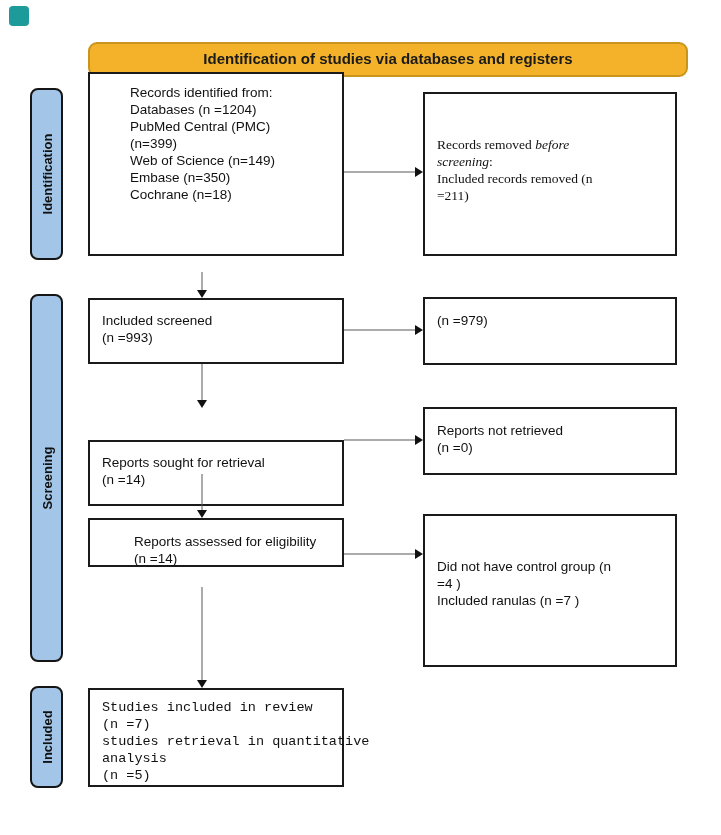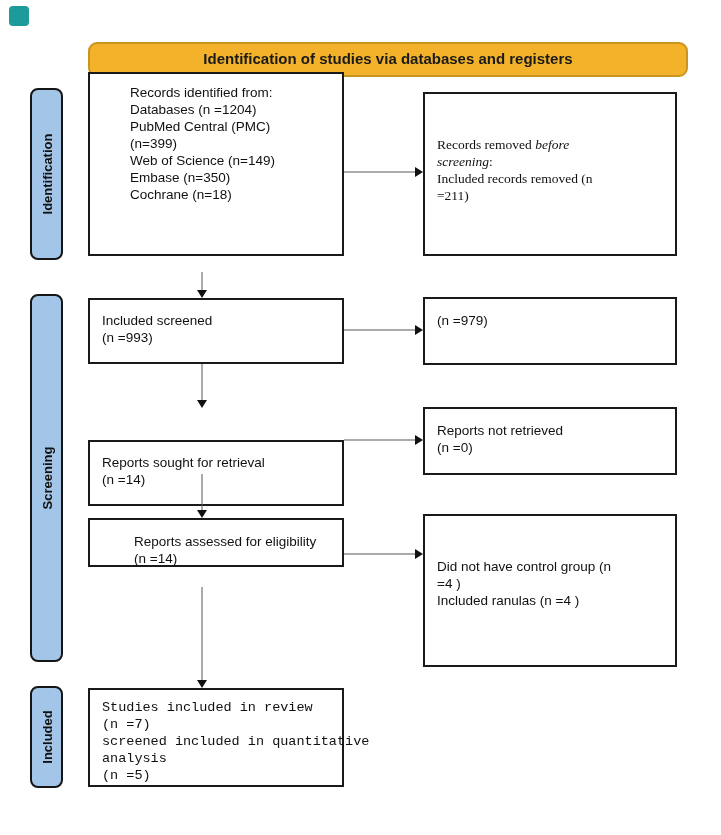--- a/index.html
+++ b/index.html
@@ -120,27 +120,27 @@
   </div>
 
   <div class="box" id="b4">
     <div class="line">Reports assessed for eligibility</div>
     <div class="line">(n =14)</div>
   </div>
 
   <div class="box" id="r4">
     <div class="line indent">Did not have control group (n</div>
     <div class="line indent">=4 )</div>
-    <div class="line indent">Included ranulas (n =4 )</div>
+    <div class="line indent">Included ranulas (n =7 )</div>
   </div>
 
   <div class="box" id="b5">
     <div class="line">Studies included in review</div>
     <div class="line">(n =7)</div>
-    <div class="line">screened included in quantitative</div>
+    <div class="line">studies retrieval in quantitative</div>
     <div class="line">analysis</div>
     <div class="line">(n =5)</div>
   </div>
 
   <div class="varrow" id="va1">
     <i class="shaft"></i>
       <i class="head"></i>
   </div>
   <div class="varrow" id="va2">
     <i class="shaft"></i>

